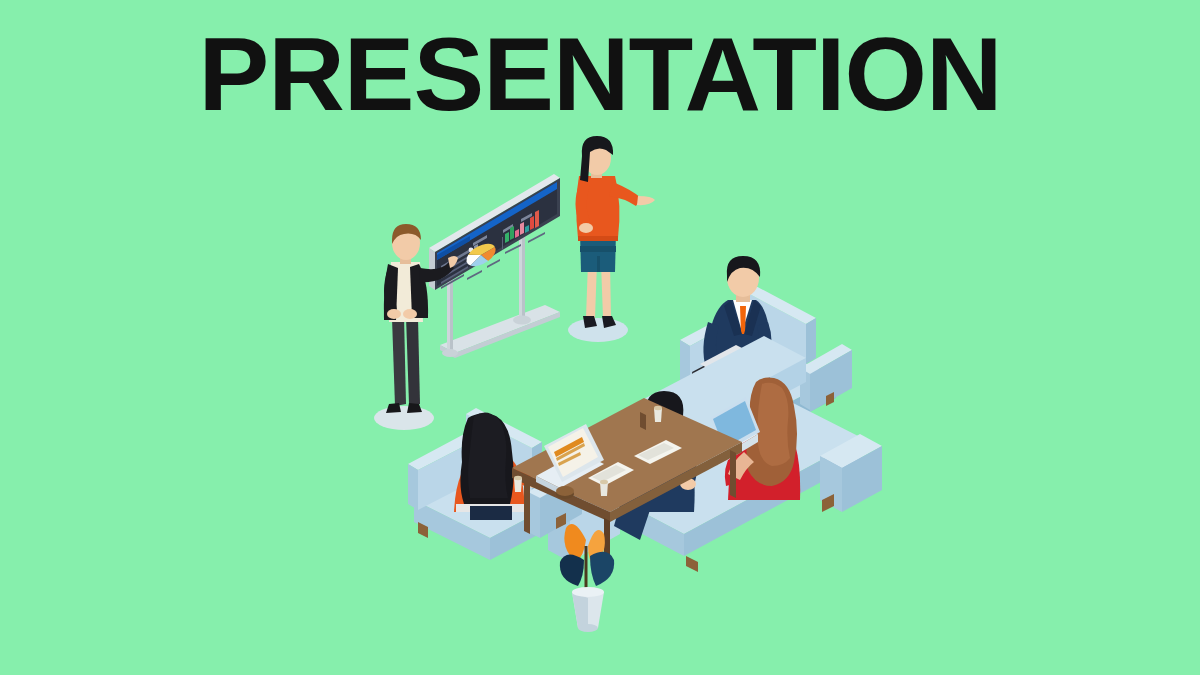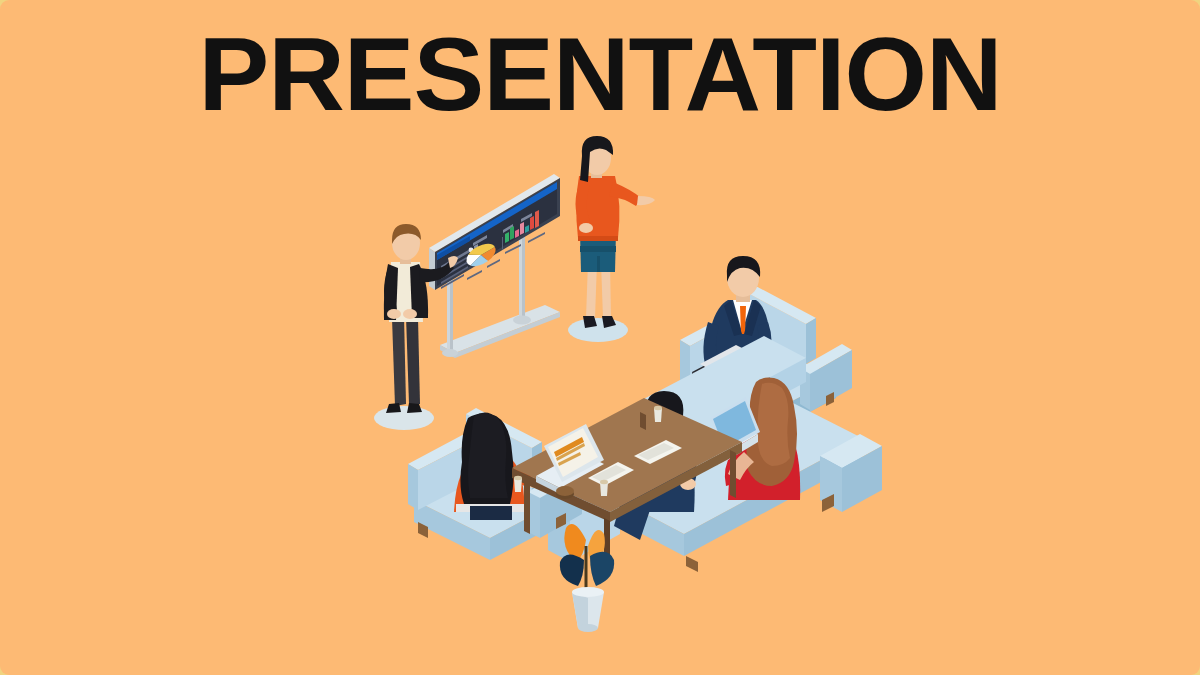--- a/index.html
+++ b/index.html
@@ -26,21 +26,21 @@
     line-height:1.0;
     white-space:nowrap;
     user-select:none;
   }
   .scene{position:absolute;left:0;top:0;width:1200px;height:675px;}
   svg{display:block;overflow:visible;}
 </style>
 </head>
 <body>
 
-<div id="slide" style="background: #fdba74; border-radius: 9px;">
+<div id="slide" style="background: #86efac;">
 
   <div id="title" style="color: rgb(17, 17, 17);">PRESENTATION</div>
 
   <div class="scene">
     <svg width="1200" height="675" viewBox="0 0 1200 675" xmlns="http://www.w3.org/2000/svg">
 
       <g>
         <polygon points="440,345 545,305 560,312 455,353" fill="#D9E2E7"></polygon>
         <polygon points="440,345 455,353 455,358 440,350" fill="#C3CDD4"></polygon>
         <polygon points="455,353 560,312 560,317 455,358" fill="#C3CDD4"></polygon>

